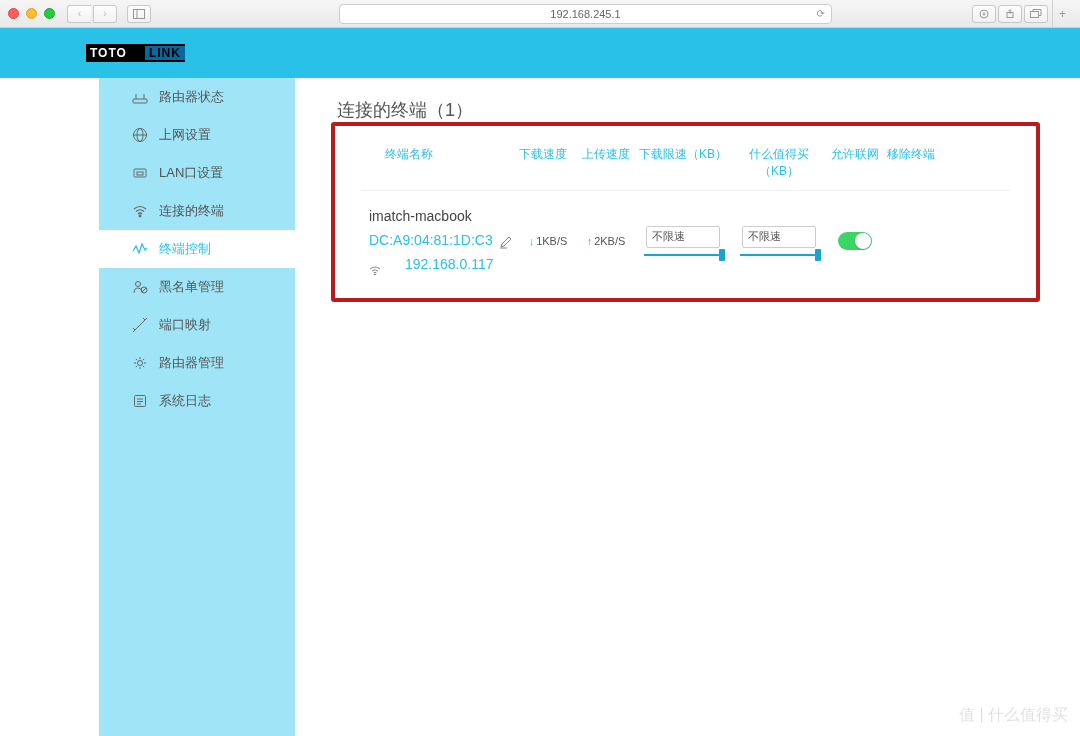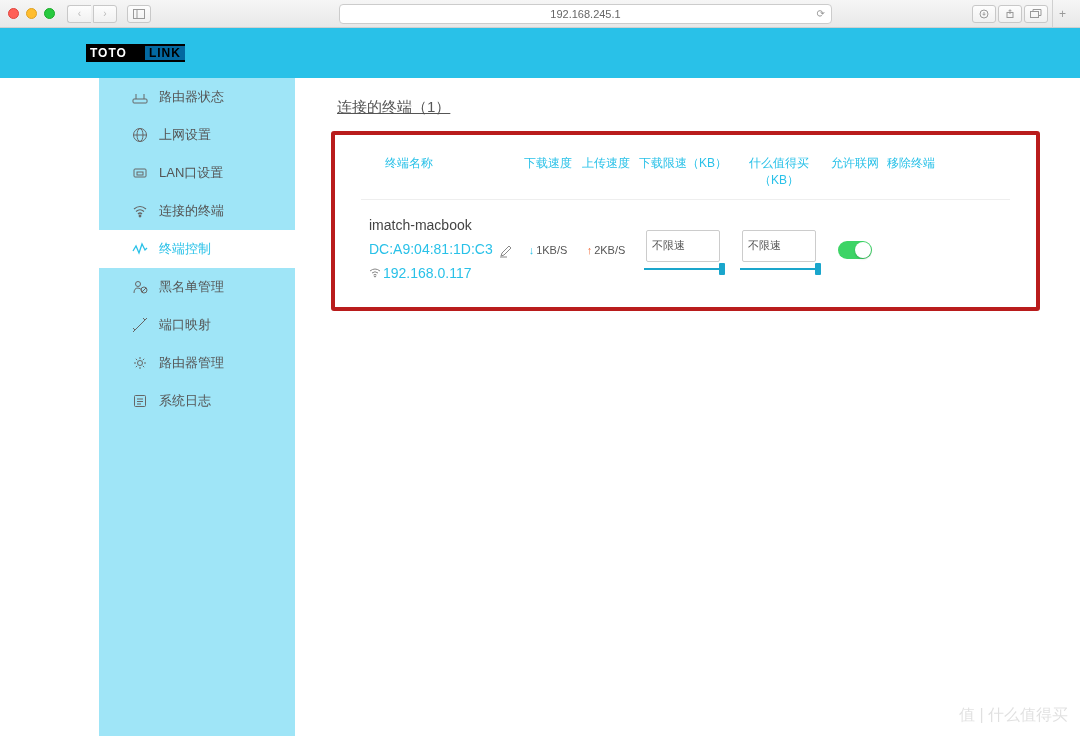--- a/index.html
+++ b/index.html
@@ -29,44 +29,44 @@
     
     
     .page { display:flex; }
     .sidebar { width:196px; margin-left:99px; }
     .sidebar-item { height:38px; display:flex; align-items:center; padding-left:32px; background:#9fe5f7; color:#555; font-size:13px; gap:10px; cursor:pointer;}
     .sidebar-item.active { background:#fff; color:#29c1e8; }
     .sidebar-item .icon { width:18px; display:flex; justify-content:center; color:inherit;}
     .sidebar-tail { background:#9fe5f7; height:600px;}
     
     .main { flex:1; padding:20px 40px 0 36px; }
-    .section-title { font-size:15px; color:#555; margin-bottom:14px; padding-left:6px;text-decoration:underline;}
+    .section-title { font-size:18px; color:#555; margin-bottom:0; padding-left:6px;}
     .card { border:4px solid #b91c1c; border-radius:3px; padding:14px 26px 22px 26px; }
     
     .thead { display:flex; color:#29c1e8; font-size:12px; border-bottom:1px solid #eee; padding:6px 0 10px 0;}
     .col-name{ flex:0 0 158px; padding-left:24px;}
-    .col-dl{ flex:0 0 58px; text-align:center;}
+    .col-dl{ flex:0 0 58px; text-align:left;}
     .col-ul{ flex:0 0 58px; text-align:center;}
     .col-dlimit{ flex:0 0 96px; text-align:center;}
     .col-ulimit{ flex:0 0 96px; text-align:center;}
     .col-allow{ flex:0 0 56px; text-align:center;}
     .col-remove{ flex:0 0 56px; text-align:center;}
     
     .trow { display:flex; align-items:center; padding-top:14px;}
     .device-block{ flex:0 0 158px; padding-left:8px; font-size:14px; line-height:1.7;}
     .device-name{ color:#444;}
     .device-mac{ color:#29c1e8;}
-    .device-ip{ color:#29c1e8; display:flex; align-items:center; gap:2px;}
+    .device-ip{ color:#29c1e8; display:flex; align-items:flex-end; gap:24px;}
     .edit-col{ flex:0 0 0px; position:relative;}
     .edit-icon{ position:absolute; left:-20px; top:-6px; color:#888;}
     .speed-cell{ display:flex; align-items:center; justify-content:center; font-size:11px; color:#555; gap:2px;}
     .down-arrow{color:#29c1e8;}
     .up-arrow{color:#f26b3a;}
     .limit-cell{ display:flex; flex-direction:column; align-items:center; gap:6px;}
-    .limit-input{ width:74px; height:32px; border:1px solid #ccc; border-radius:2px; font-size:11px; padding:0 5px; color:#555;}
+    .limit-input{ width:74px; height:22px; border:1px solid #ccc; border-radius:2px; font-size:11px; padding:0 5px; color:#555;}
     .slider-track{ width:78px; height:2px; background:#1aa6cc; position:relative;}
     .slider-thumb{ width:6px; height:12px; background:#1aa6cc; position:absolute; right:-3px; top:-5px; border-radius:1px;}
     .toggle{ width:34px; height:18px; border-radius:10px; background:#3dd466; position:relative; margin:0 auto;}
     .toggle-knob{ width:16px; height:16px; background:#fff; border-radius:50%; position:absolute; right:1px; top:1px; box-shadow:0 1px 2px rgba(0,0,0,0.2);}
     
     .watermark{ position:fixed; right:12px; bottom:10px; opacity:0.12; font-size:16px; color:#000;}
     
     svg{display:block;}
   </style>
 </head>

